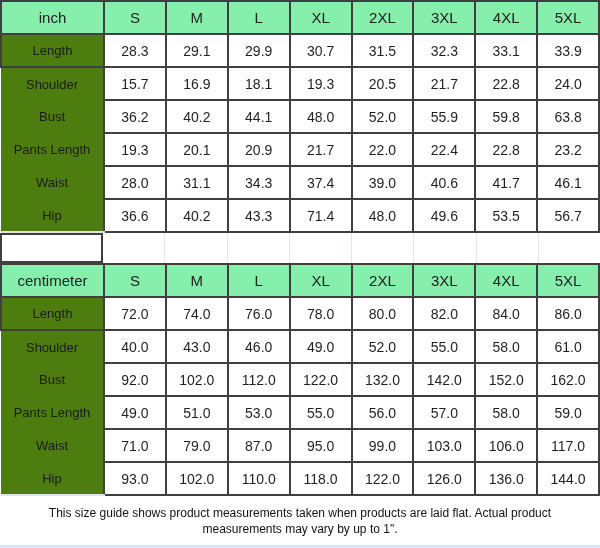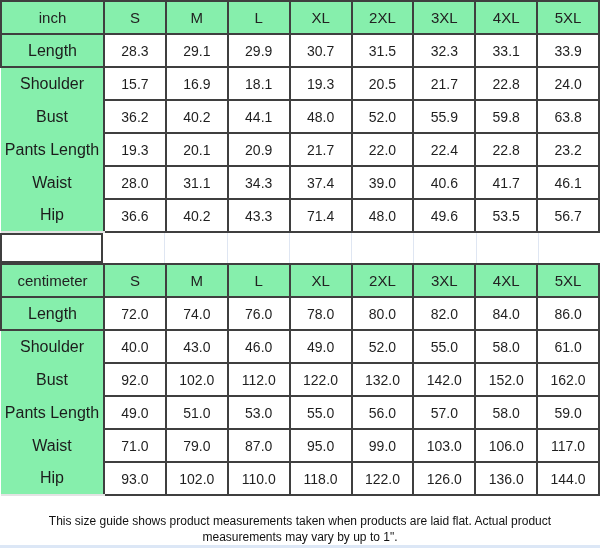--- a/index.html
+++ b/index.html
@@ -27,22 +27,22 @@
     overflow: hidden;
     white-space: nowrap;
   }
   .cell-border { border: 2px solid #3f3f3f; }
   .header-cell {
     background: #86efac;
     font-size: 15px;
     color: #222222;
   }
   .label-cell {
-    background: #86efac;
-    font-size: 16px;
+    background: #4d7c0f;
+    font-size: 13px;
     color: #1c1c1c;
   }
   .label-plain { border: none; }
   .label-last { border-bottom: 2px solid #e3e3e3; }
   .data-cell {
     background: #ffffff;
     font-size: 14px;
     color: #1f1f1f;
   }
   
@@ -62,21 +62,21 @@
   .spacer-cell {
     flex: 1;
     box-sizing: border-box;
     border-left: 1px solid #dfe6f2;
   }
   .spacer-cell.first { border-left: none; }
   
   .footer {
     height: 49px;
     display: flex;
-    align-items: flex-end;
+    align-items: center;
     justify-content: center;
     text-align: center;
     padding: 0 8px;
     box-sizing: border-box;
   }
   .footer-note {
     font-size: 12px;
     line-height: 16px;
     color: #111111;
     max-width: 580px;

